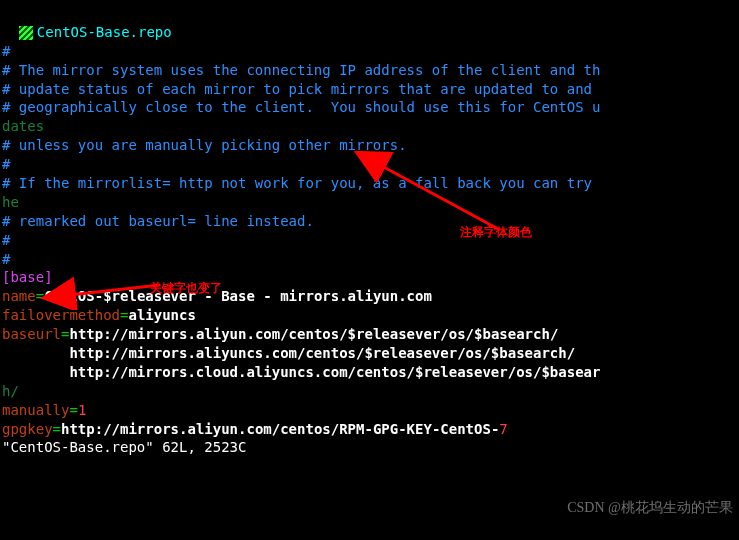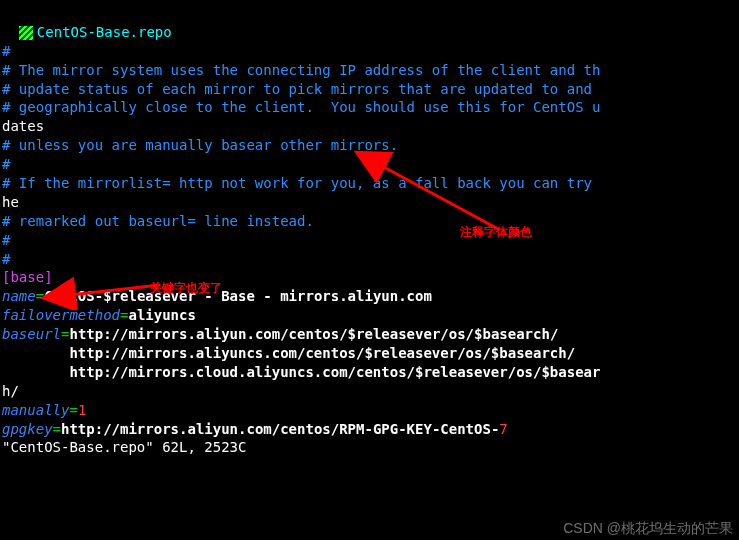--- a/index.html
+++ b/index.html
@@ -28,35 +28,34 @@
       vertical-align: middle;
       margin-right: 4px;
     }
     .filename-top {
       color: #0ff;
     }
     .comment {
       color: #2c8fff;
     }
     .white-text {
-      color: #ffffff;
+      color: #15803d;
     }
     .section {
       color: #d946ef;
     }
     .eq {
       color: #00c800;
     }
     .value {
       color: #fff;
       font-weight: bold;
     }
     .turq {
-      color: #3b82f6;
-      font-style: italic;
+      color: #c2410c;
     }
     .red-num {
       color: #ff4040;
     }
     .status-line {
       color: #fff;
     }
     .annotation {
       position: absolute;
       color: #ff0000;
@@ -65,44 +64,44 @@
       font-weight: bold;
       z-index: 10;
     }
     .arrow {
       position: absolute;
       z-index: 9;
     }
     .watermark {
       position: absolute;
       right: 6px;
-      bottom: 2px;
+      bottom: 22px;
       color: rgba(200,200,200,0.55);
-      font-family: Liberation Sans, sans-serif;
+      font-family: Liberation Serif, serif;
       font-size: 14px;
       z-index: 20;
       margin-top: 40px;
     }
     .line {
       white-space: pre;
     }
   </style>
 </head>
 <body>
 
 <div class="line">
   <span class="header-icon"></span><span class="filename-top">CentOS-Base.repo</span>
 </div>
 
 <div class="line comment">#</div>
 <div class="line comment"># The mirror system uses the connecting IP address of the client and th</div>
 <div class="line comment"># update status of each mirror to pick mirrors that are updated to and </div>
 <div class="line comment"># geographically close to the client.  You should use this for CentOS u</div>
 <div class="line white-text">dates</div>
-<div class="line comment"># unless you are manually basear other mirrors.</div>
+<div class="line comment"># unless you are manually picking other mirrors.</div>
 <div class="line comment">#</div>
 <div class="line comment"># If the mirrorlist= http not work for you, as a fall back you can try </div>
 <div class="line white-text">he</div>
 <div class="line comment"># remarked out baseurl= line instead.</div>
 <div class="line comment">#</div>
 <div class="line comment">#</div>
 
 <div class="line"><span class="section">[base]</span></div>
 
 <div class="line"><span class="turq">name</span><span class="eq">=</span><span class="value">CentOS-</span><span class="value">$releasever</span><span class="value"> - Base - mirrors.aliyun.com</span></div>

